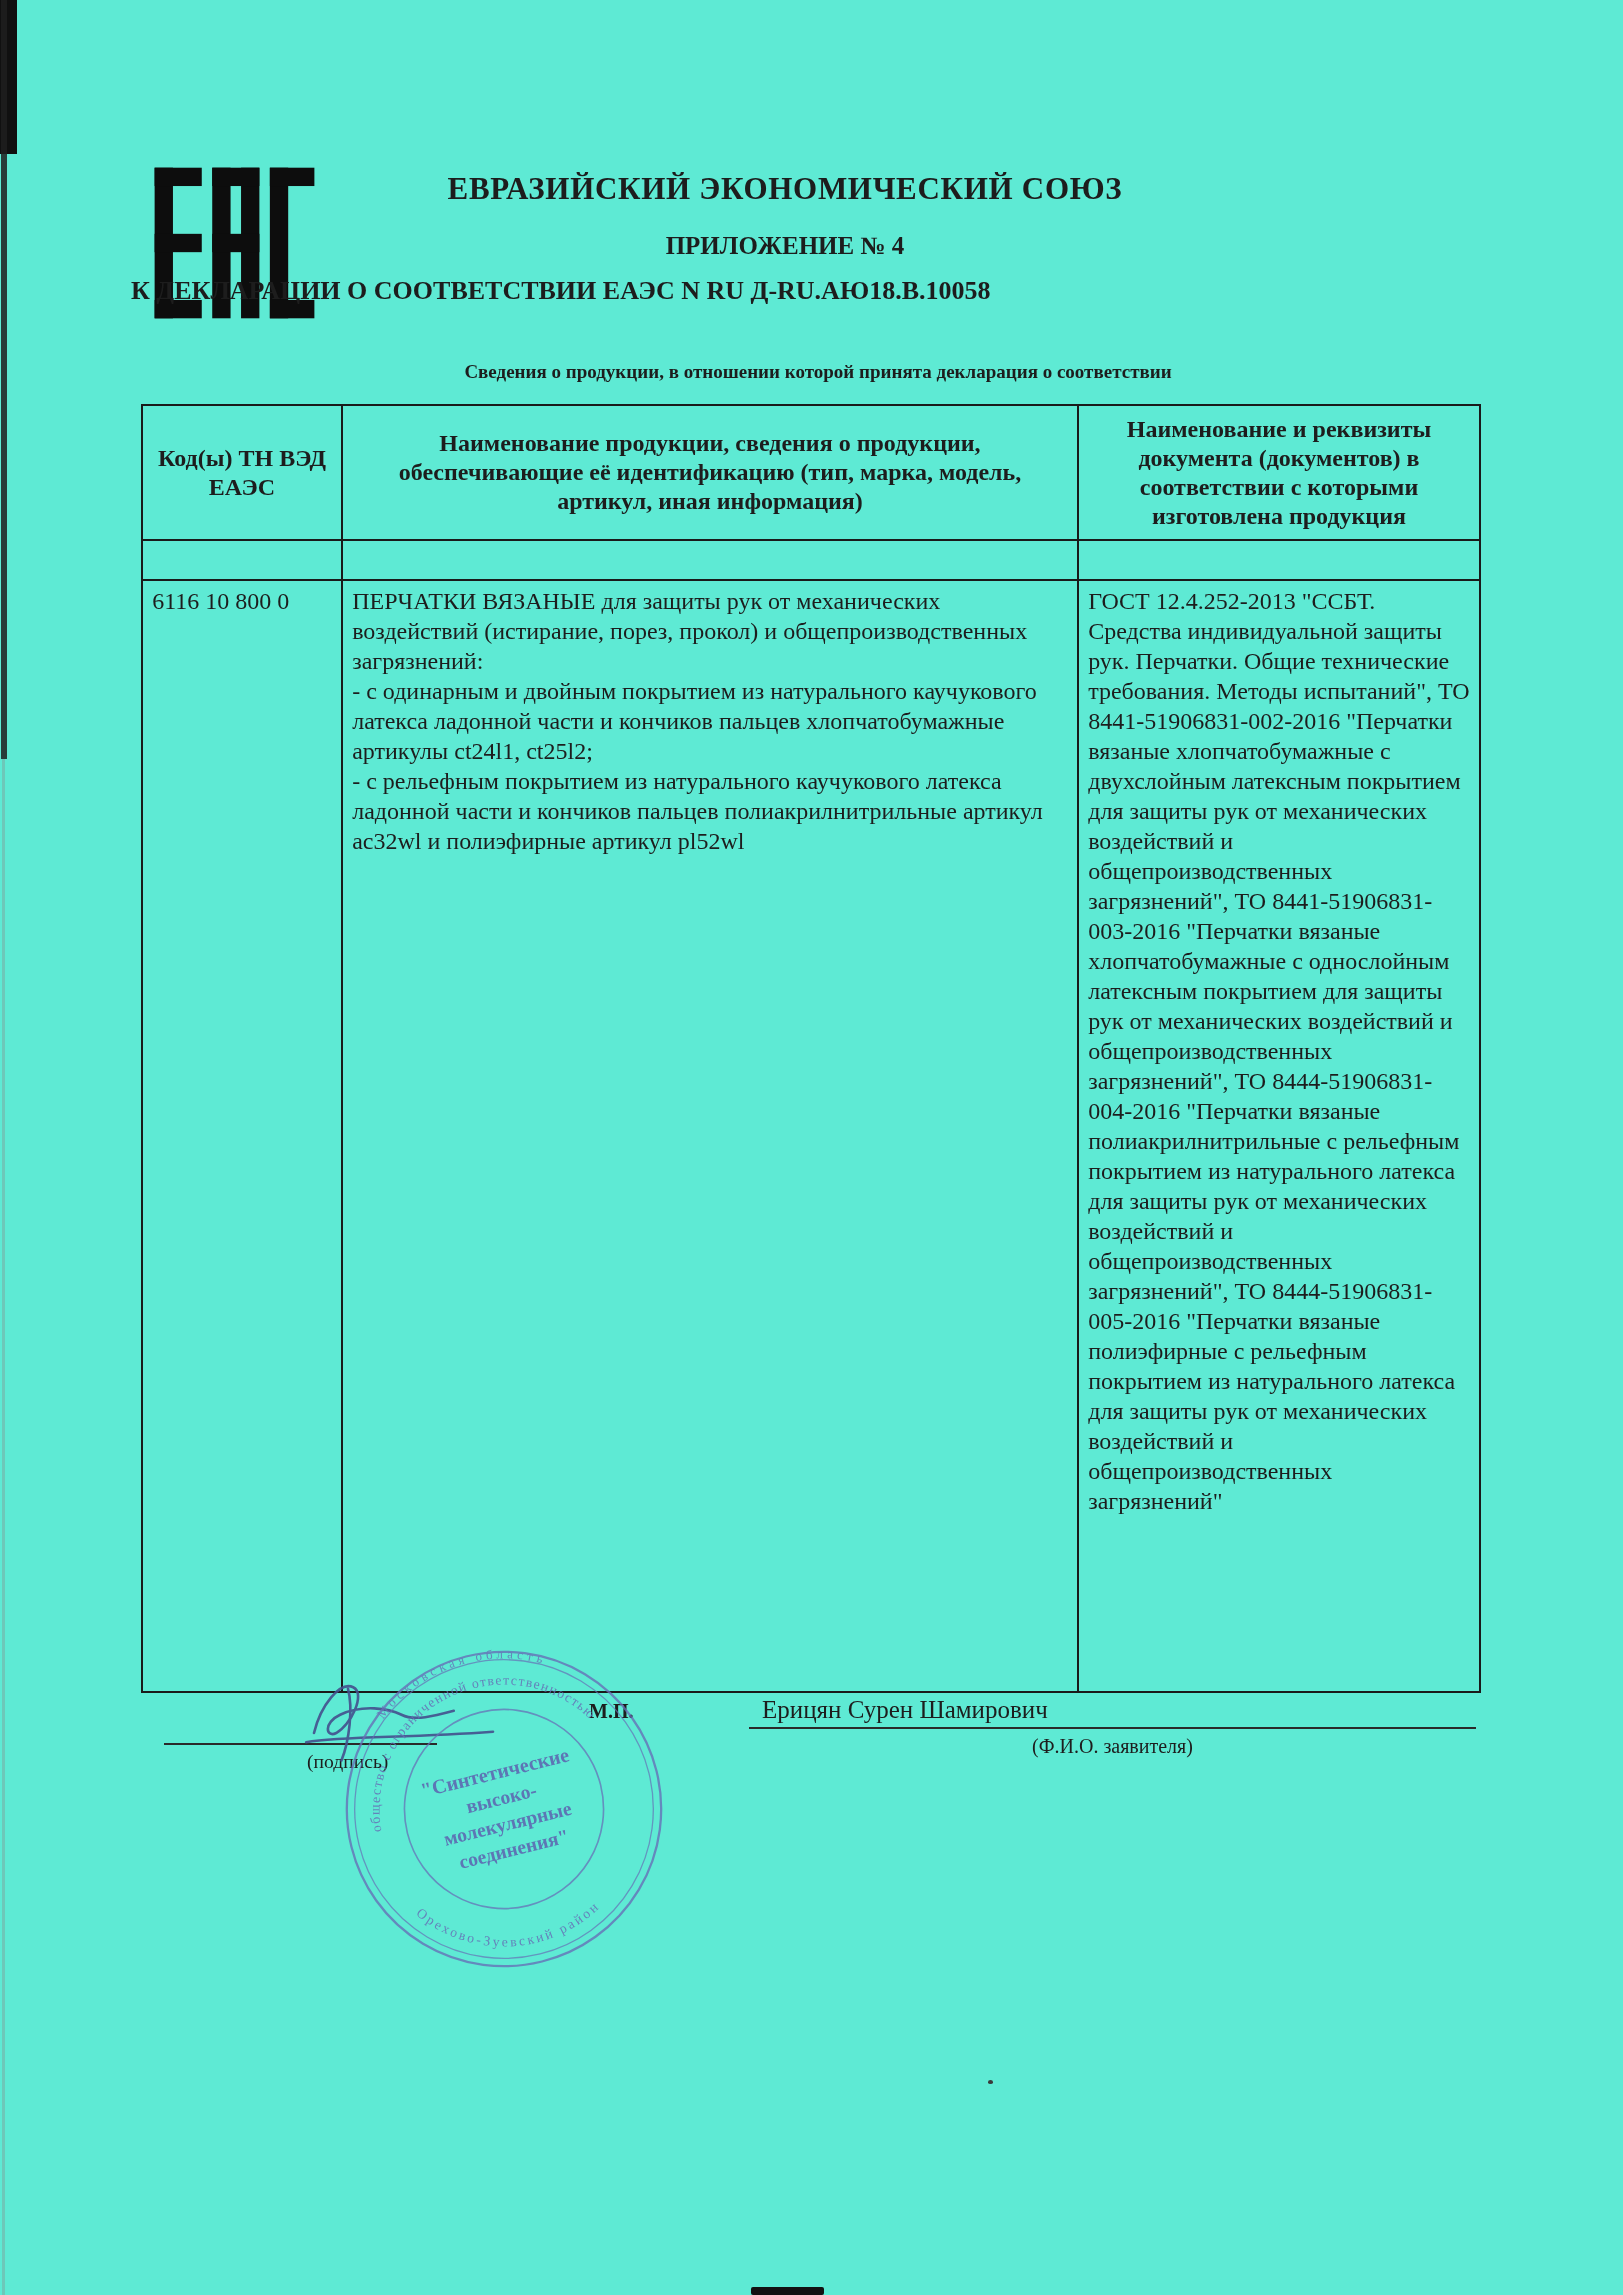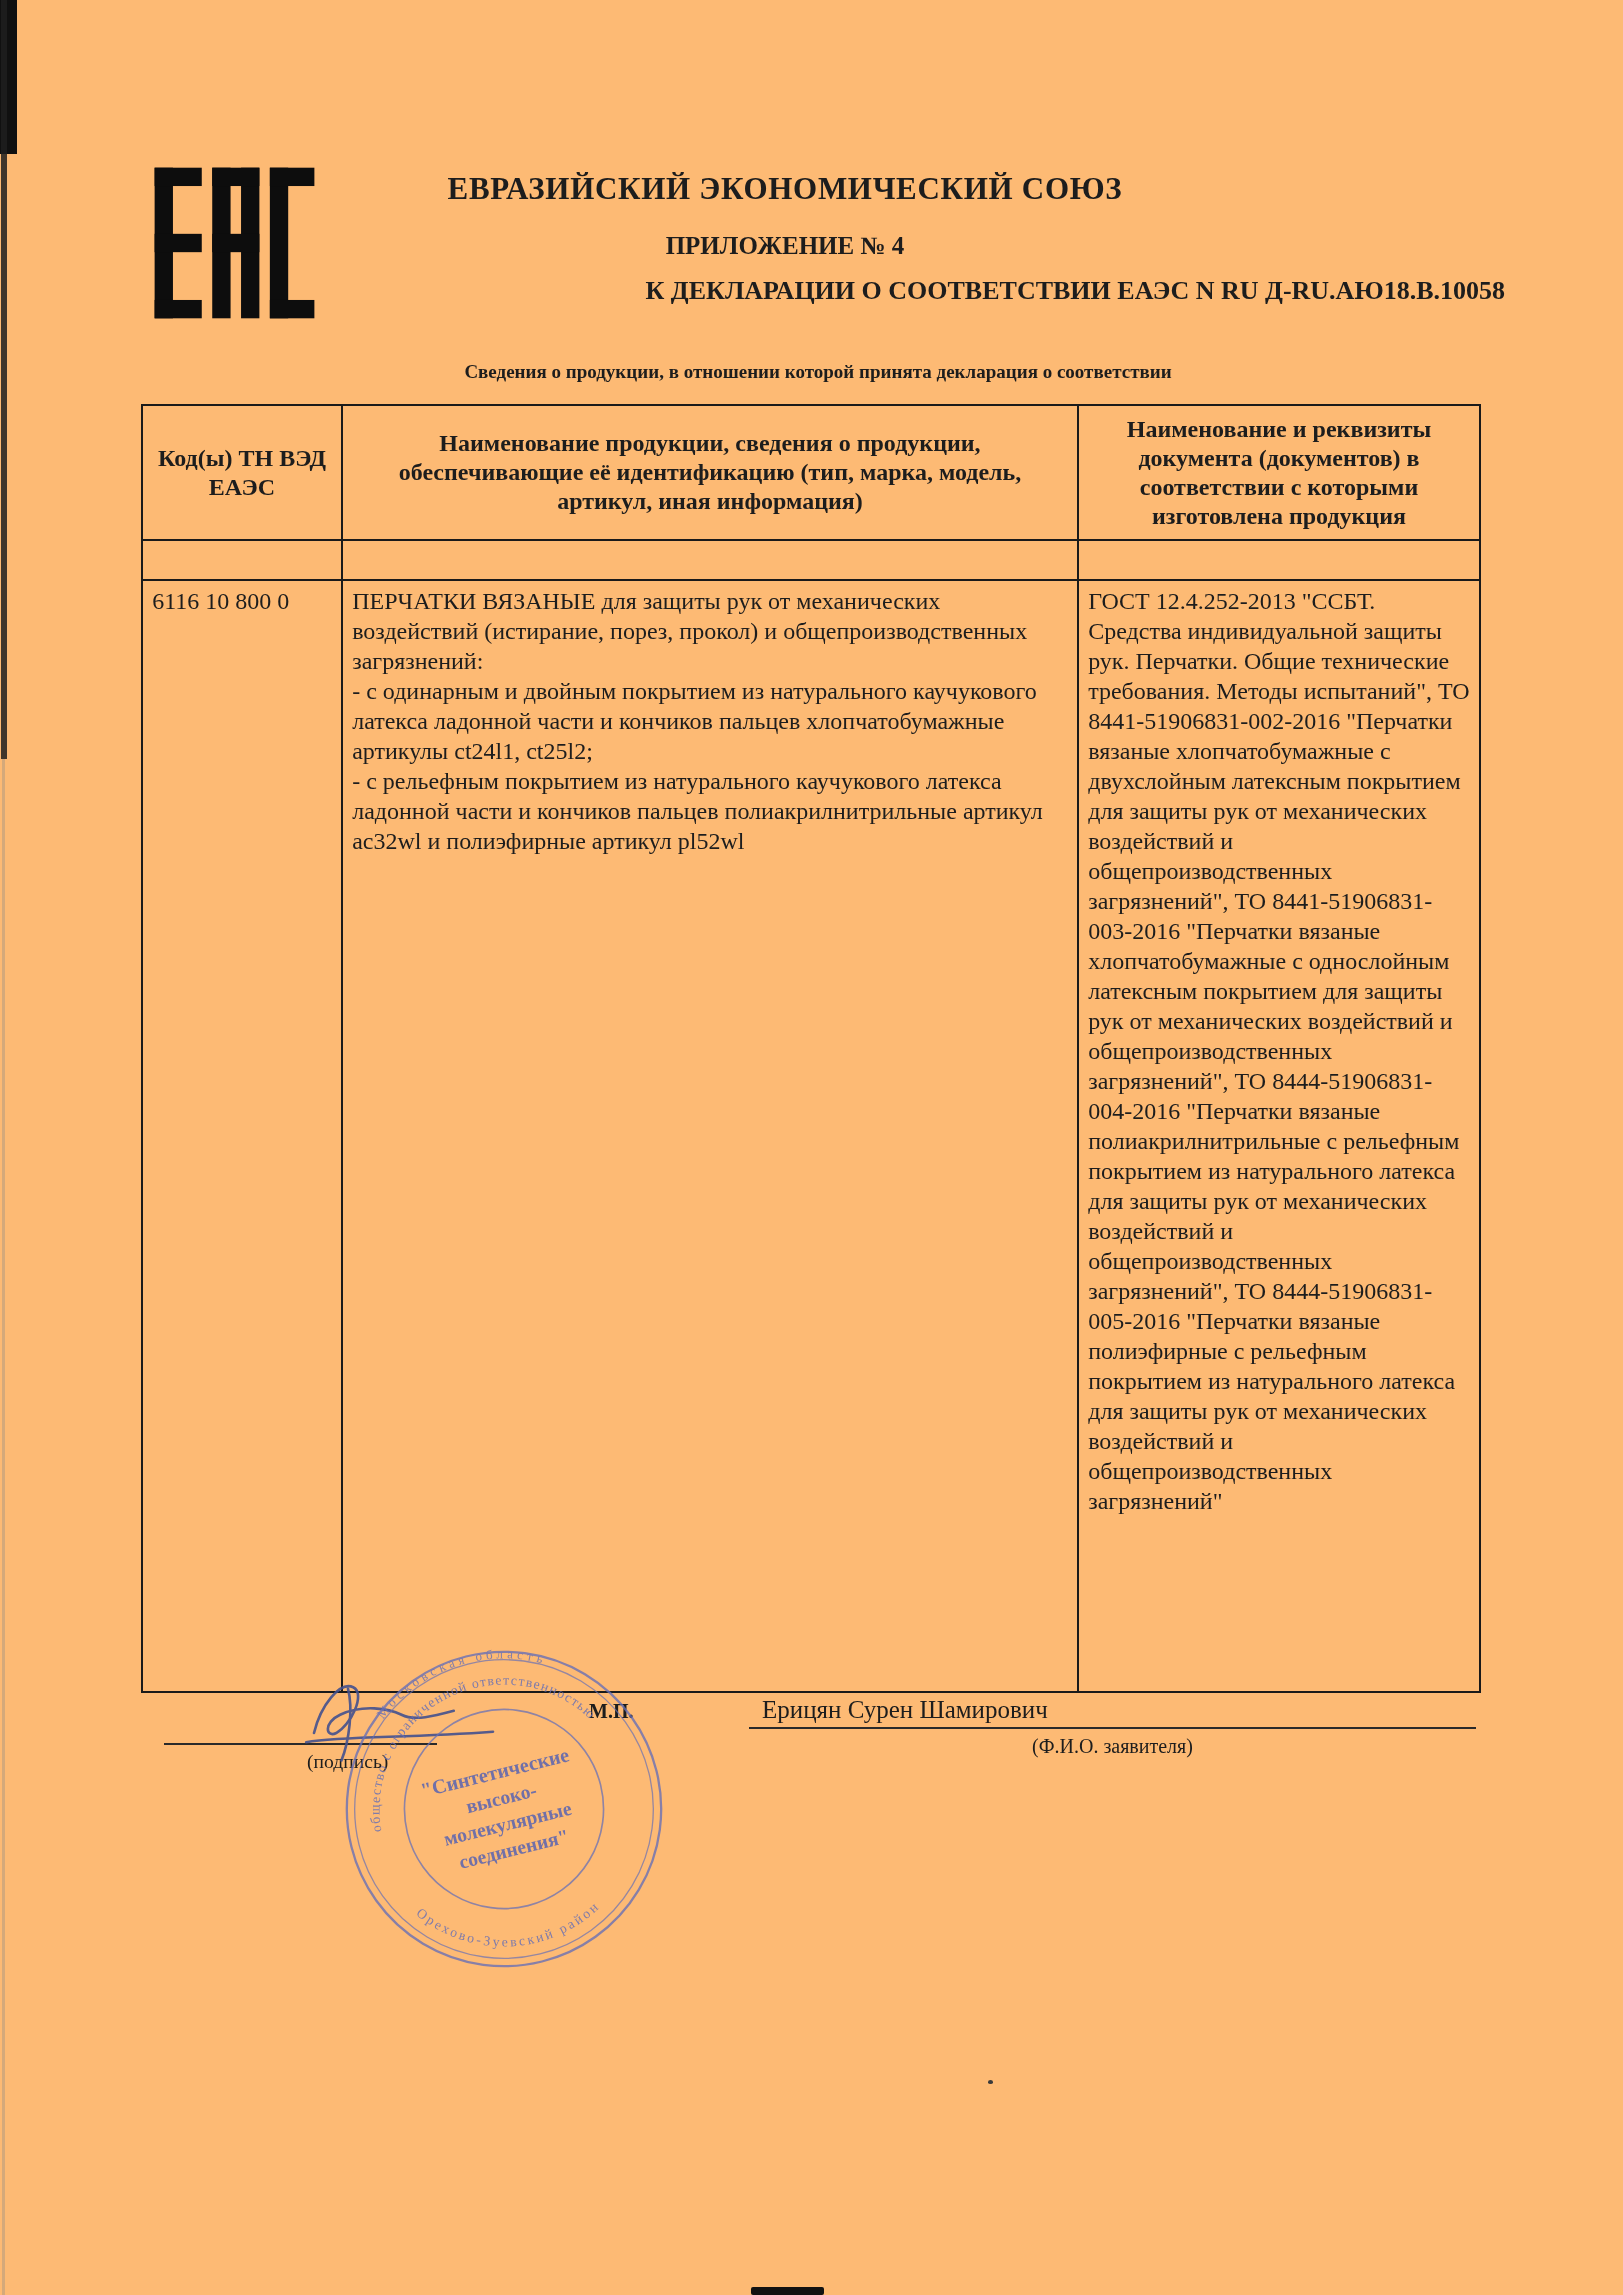--- a/index.html
+++ b/index.html
@@ -1,36 +1,36 @@
 <!DOCTYPE html>
 <html style="font-size:10.5px"><head>
 <meta charset="utf-8">
 <style>
   html,body{margin:0;padding:0;background:#d8d8d4;}
   .page{
     position:relative;
     width:1623px;height:2295px;
     margin:0 auto;
-    background:#fdba74;
+    background:#5eead4;
     font-family:"Liberation Serif","DejaVu Serif",serif;
     color:#1d1d1d;
     overflow:hidden;
   }
   
   .edge-corner{position:absolute;left:0;top:0;width:17px;height:154px;background:#101010;}
   .edge-strip-top{position:absolute;left:1.3px;top:0;width:5.9px;height:759px;background:#1f1f1f;opacity:.85;}
   .edge-strip-bottom{position:absolute;left:2px;top:759px;width:3.3px;height:1537px;background:#8a8a86;opacity:.35;}
   .bottom-smudge{position:absolute;left:751px;top:2287px;width:73px;height:7.9px;background:#121212;border-radius:2px;}
   .stray-dot{position:absolute;left:988px;top:2080px;width:5.2px;height:3.9px;background:#3a3a3a;border-radius:50%;}
 
   
   .eac-logo{position:absolute;left:152px;top:165px;width:165px;height:156px;}
   .org-title{position:absolute;left:196px;top:171px;width:1178px;text-align:center;font-size:31px;font-weight:bold;letter-spacing:0.7px;}
   .appendix{position:absolute;left:196px;top:232px;width:1178px;text-align:center;font-size:25px;font-weight:bold;}
-  .decl-line{position:absolute;left:131px;top:276px;width:1374px;text-align:right;font-size:26px;font-weight:bold;}
+  .decl-line{position:absolute;left:131px;top:276px;width:1374px;text-align:left;font-size:26px;font-weight:bold;}
   .subtitle{position:absolute;left:131px;top:361px;width:1374px;text-align:center;font-size:19px;font-weight:bold;}
 
   
   .tbl-wrap{position:absolute;left:141px;top:404px;width:1338px;}
   table.main{border-collapse:collapse;table-layout:fixed;width:1338px;}
   table.main td,table.main th{border:2px solid #1a1a1a;padding:5.2px 9.2px;vertical-align:top;}
   table.main th{font-size:24px;font-weight:bold;line-height:29px;text-align:center;vertical-align:middle;height:123px;}
   .spacer-row td{height:27.5px;padding:0;}
   .cell-code{font-size:24px;line-height:30px;}
   .cell-product{font-size:24px;line-height:30px;}

